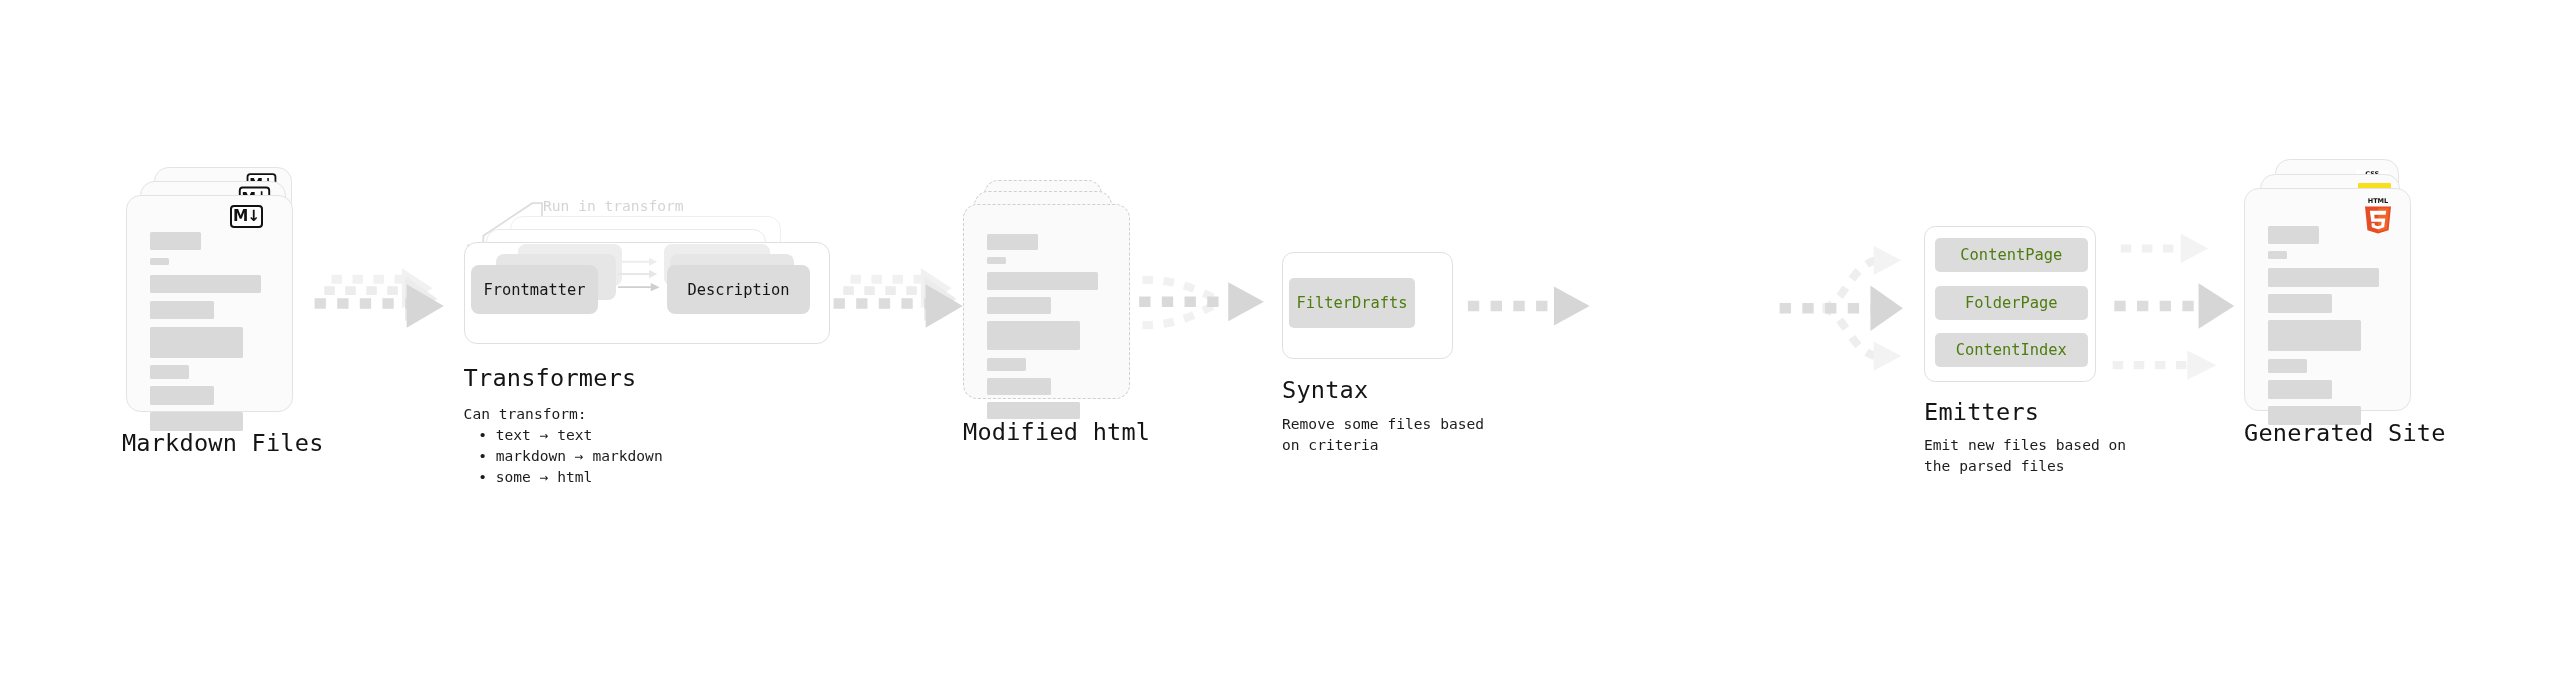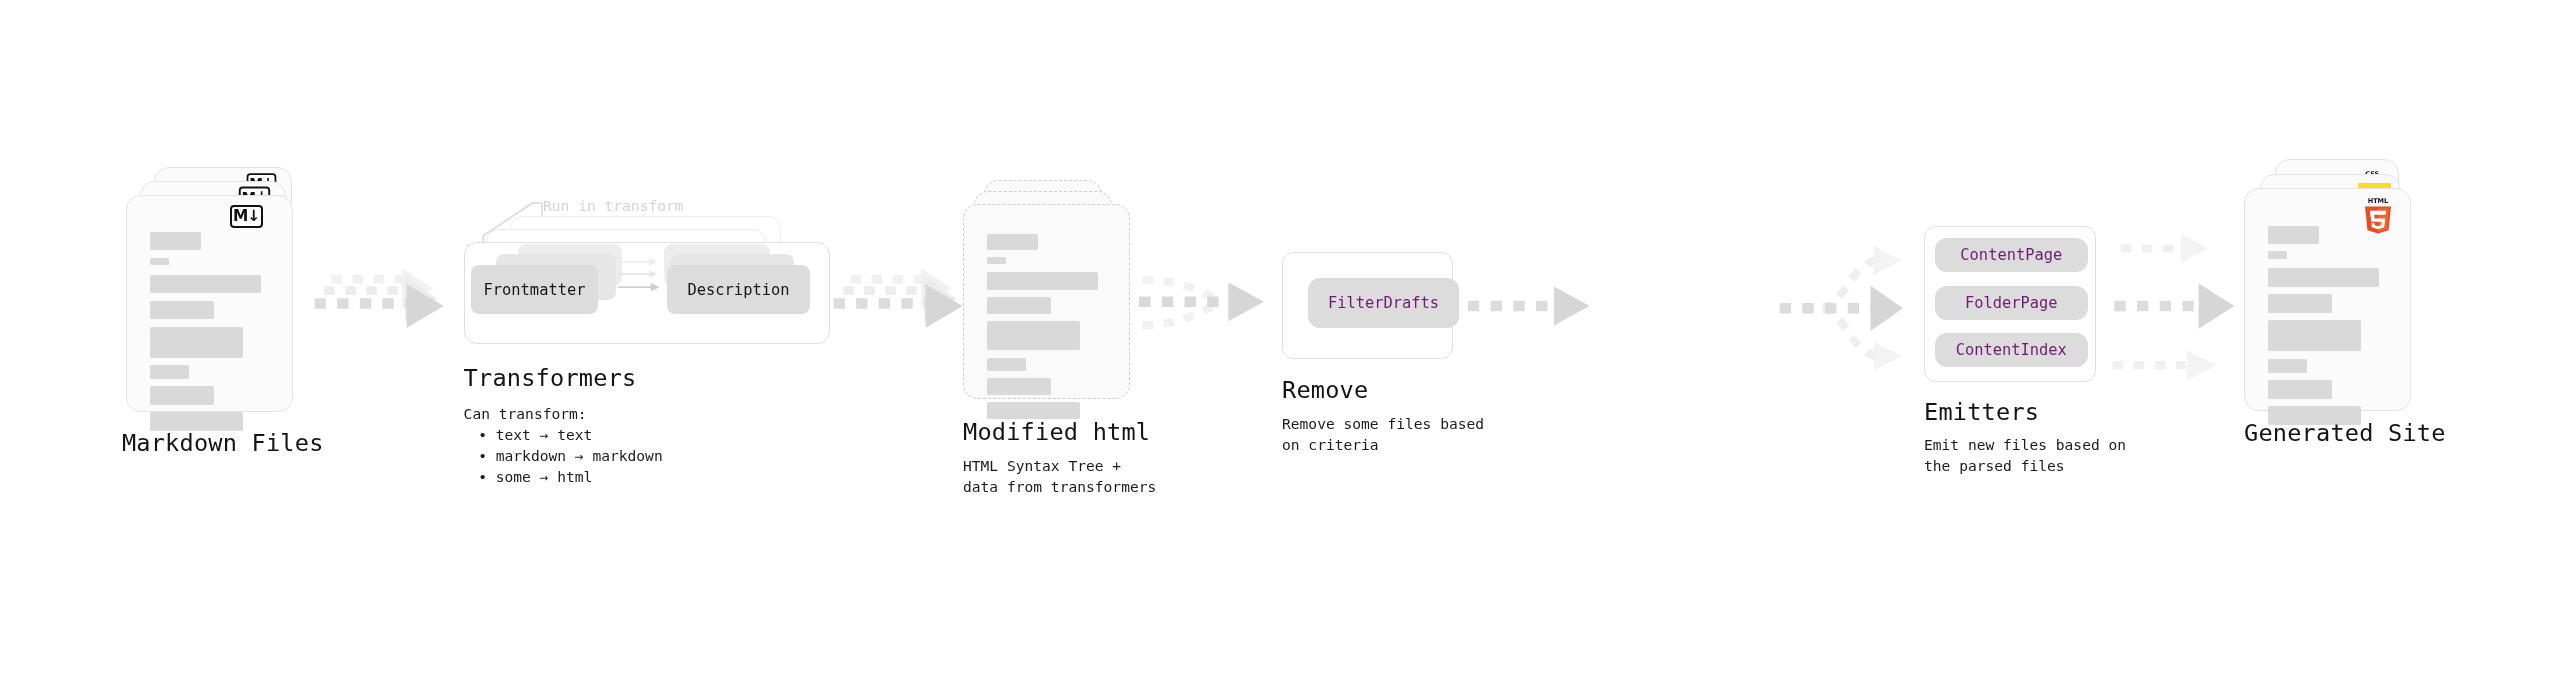--- a/index.html
+++ b/index.html
@@ -102,24 +102,24 @@
   
   .pbox{
     position:absolute;
     border:1.6px solid #e0e0e0;
     border-radius:11.4px;
     background:#ffffff;
     box-sizing:border-box;
   }
   .pchip{
     position:absolute;
-    background:#dcdcdc;border-radius:12px;
+    background:#dcdcdc;border-radius:5px;
     display:flex;align-items:center;justify-content:center;
     font-family:"DejaVu Sans Mono","Liberation Mono",monospace;
-    font-size:15.4px;color:#701a75;white-space:nowrap;
+    font-size:15.4px;color:#4d7c0f;white-space:nowrap;
     box-sizing:border-box;
   }
 
   svg{display:block;overflow:visible;}
 </style>
 </head>
 <body>
 
 <div class="stage">
 
@@ -234,38 +234,36 @@
           <div class="ln" style="width:111px;height:18px;margin-top:8.1px;"></div>
           <div class="ln" style="width:64px;height:17px;"></div>
           <div class="ln" style="width:93px;height:29px;"></div>
           <div class="ln" style="width:39px;height:13px;"></div>
           <div class="ln" style="width:64px;height:17px;"></div>
           <div class="ln" style="width:93px;height:17px;"></div>
         </div>
       </div>
     </div>
     <div class="title" style="position:absolute;left:0px;top:238px;">Modified html</div>
-    <div class="subtitle" style="position:absolute;left:0px;top:275px;">HTML Syntax Tree +
-data from transformers</div>
   </div>
 
   <div class="node" style="left:1131px;top:262px;">
     <svg width="150" height="81" viewBox="0 0 185 100">
       <path d="M14 22 C 60 22, 80 34, 110 48" fill="none" stroke="#f1f1f1" stroke-width="10" stroke-dasharray="13 13"></path>
       <path d="M14 78 C 60 78, 80 64, 110 50" fill="none" stroke="#f1f1f1" stroke-width="10" stroke-dasharray="13 13"></path>
       <line x1="10" y1="49" x2="118" y2="49" stroke="#d9d9d9" stroke-width="13" stroke-dasharray="14 14"></line>
       <polygon points="120,25 164,49 120,73" fill="#d6d6d6"></polygon>
     </svg>
   </div>
 
   <div class="node" style="left:1282px;top:252px;">
     <div class="pbox" style="left:0px;top:0px;width:171px;height:107px;">
-      <div class="pchip" style="left:25px;top:25px;width:151px;height:50px;">FilterDrafts</div>
-    </div>
-    <div class="title" style="position:absolute;left:0px;top:124px;">Remove</div>
+      <div class="pchip" style="left:6px;top:25px;width:126px;height:50px;">FilterDrafts</div>
+    </div>
+    <div class="title" style="position:absolute;left:0px;top:124px;">Syntax</div>
     <div class="subtitle" style="position:absolute;left:0px;top:161px;">Remove some files based
 on criteria</div>
   </div>
 
   <div class="node" style="left:1463px;top:284px;">
     <svg width="134" height="44" viewBox="0 0 165 54">
       <line x1="6" y1="27" x2="112" y2="27" stroke="#dcdcdc" stroke-width="13" stroke-dasharray="14 14"></line>
       <polygon points="112,3 156,27 112,51" fill="#d6d6d6"></polygon>
     </svg>
   </div>

